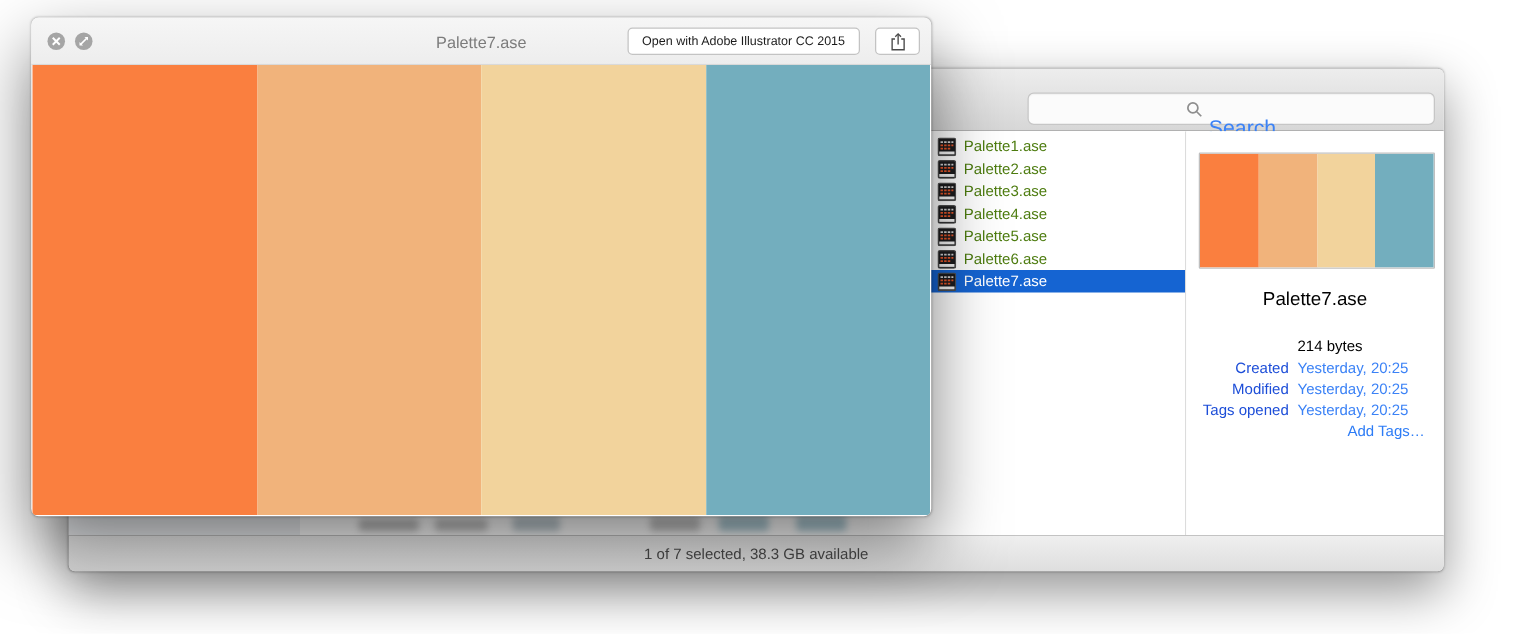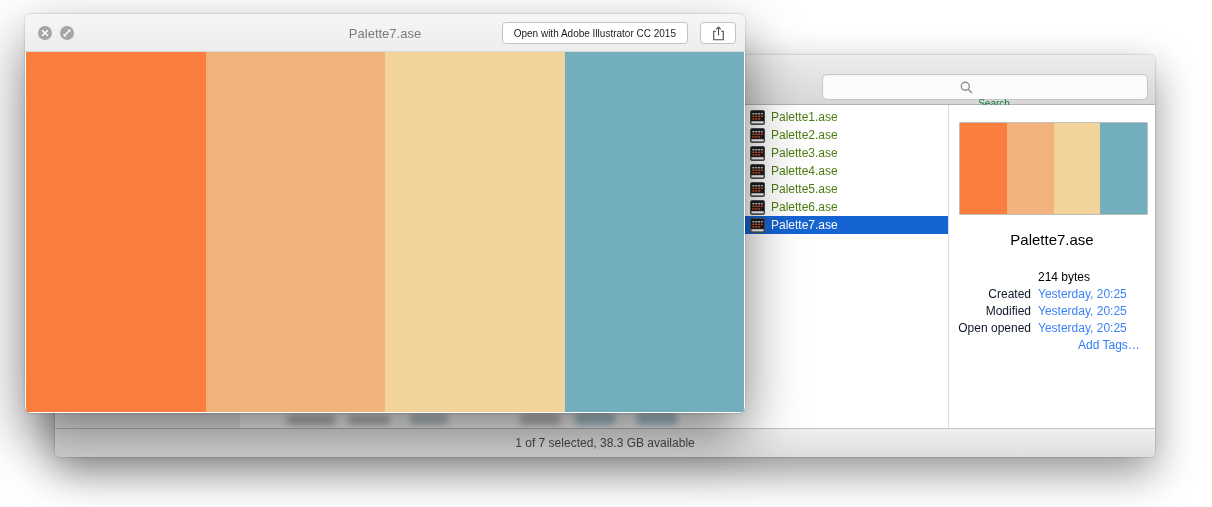--- a/index.html
+++ b/index.html
@@ -12,21 +12,21 @@
     border-radius:5px; background:#ffffff;
     box-shadow:0 16px 42px rgba(0,0,0,0.42), 0 0 2px rgba(0,0,0,0.35); }
   .finder-toolbar { position:absolute; left:0; top:0; width:100%; height:50px;
     border-radius:5px 5px 0 0;
     background:linear-gradient(#ededed,#d7d7d7);
     border-bottom:1px solid #b1b1b1; }
   .search-field { position:absolute; left:767px; top:19px; width:326px; height:26px;
     background:#fbfbfb; border:1px solid #c6c6c6; border-radius:5px;
     display:flex; align-items:center; justify-content:center; gap:5px;
     box-shadow:inset 0 1px 1px rgba(0,0,0,0.04); }
-  .search-placeholder { color:#15803d; font-size:10px;margin-top:32px; }
+  .search-placeholder { color:#3b82f6; font-size:17px;margin-top:32px; }
 
   .finder-content { position:absolute; left:0; top:50px; width:1100px; height:323px;
     background:#ffffff; overflow:hidden; }
   .sidebar-col { position:absolute; left:0; top:0; width:185px; height:323px;
     background:#eef0f3; }
   .sidebar-picture-item { position:absolute; left:17px; top:313px; height:16px;
     display:flex; align-items:center; gap:6px; z-index:2; }
   .sidebar-picture-item span { font-size:11px; color:#2e2e33; letter-spacing:0.4px; }
 
   .file-list-col { position:absolute; left:640px; top:0; width:253px; height:323px;
@@ -42,21 +42,21 @@
   .preview-pane { position:absolute; left:894px; top:0; width:206px; height:323px;
     background:#ffffff; }
   .preview-thumb { position:absolute; left:10px; top:17px; width:189px; height:93px;
     display:flex; border:1px solid rgba(0,0,0,0.25); border-radius:1px; overflow:hidden; }
   .preview-thumb .stripe { flex:1; }
   .preview-filename { position:absolute; left:0; top:126px; width:100%;
     text-align:center; font-size:15px; color:#000000; }
   .meta-grid { position:absolute; left:0; top:166px; width:100%;
     display:grid; grid-template-columns:82px 1fr; column-gap:7px; row-gap:4px;
     font-size:12px; line-height:13px; }
-  .meta-label { text-align:right; color:#0f172a; }
+  .meta-label { text-align:right; color:#1d4ed8; }
   .meta-value { text-align:left; color:#3b82f6; }
   .meta-value.gray { color:#000000; }
   .meta-value.link { cursor:pointer; }
 
   .status-bar { position:absolute; left:0; bottom:0; width:100%; height:29px;
     border-radius:0 0 5px 5px; z-index:3;
     background:linear-gradient(#efefef,#dedede);
     border-top:1px solid #c3c3c3;
     display:flex; align-items:center; justify-content:center; }
   .status-text { font-size:12px; color:#4c4c4c; }
@@ -283,21 +283,21 @@
             <div class="stripe" style="background: rgb(115, 174, 190);"></div>
           </div>
         <div class="preview-filename">Palette7.ase</div>
         <div class="meta-grid">
             <div class="meta-label"></div>
             <div class="meta-value gray">214 bytes</div>
             <div class="meta-label">Created</div>
             <div class="meta-value">Yesterday, 20:25</div>
             <div class="meta-label">Modified</div>
             <div class="meta-value">Yesterday, 20:25</div>
-            <div class="meta-label">Open opened</div>
+            <div class="meta-label">Tags opened</div>
             <div class="meta-value">Yesterday, 20:25</div>
             <div class="meta-label"></div>
             <div class="meta-value link" style="color: rgb(45, 124, 246); margin-left: 40px;">Add Tags…</div>
           </div>
       </div>
     </div>
 
     <div class="sidebar-picture-item">
       <span style="display:flex;">
         <svg width="16" height="13" viewBox="0 0 16 13" fill="none" stroke="#565f6d" stroke-width="1.1">

